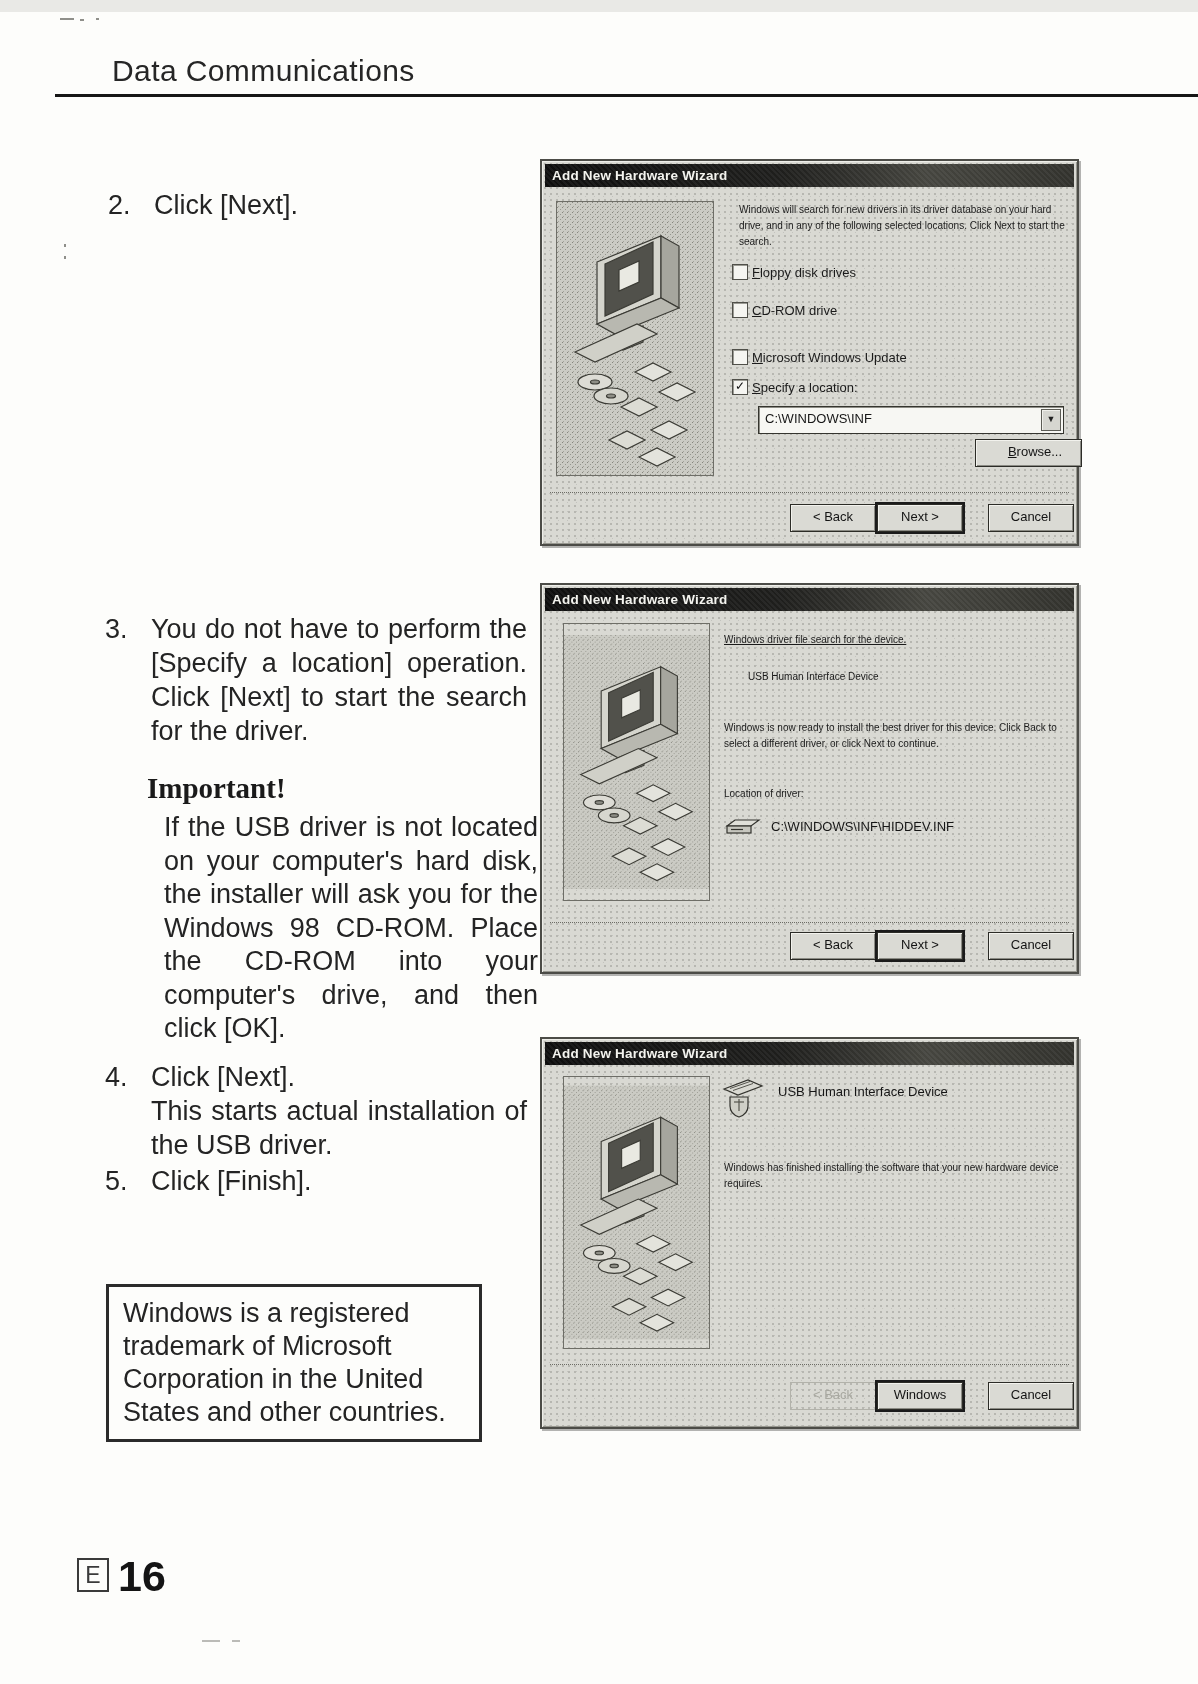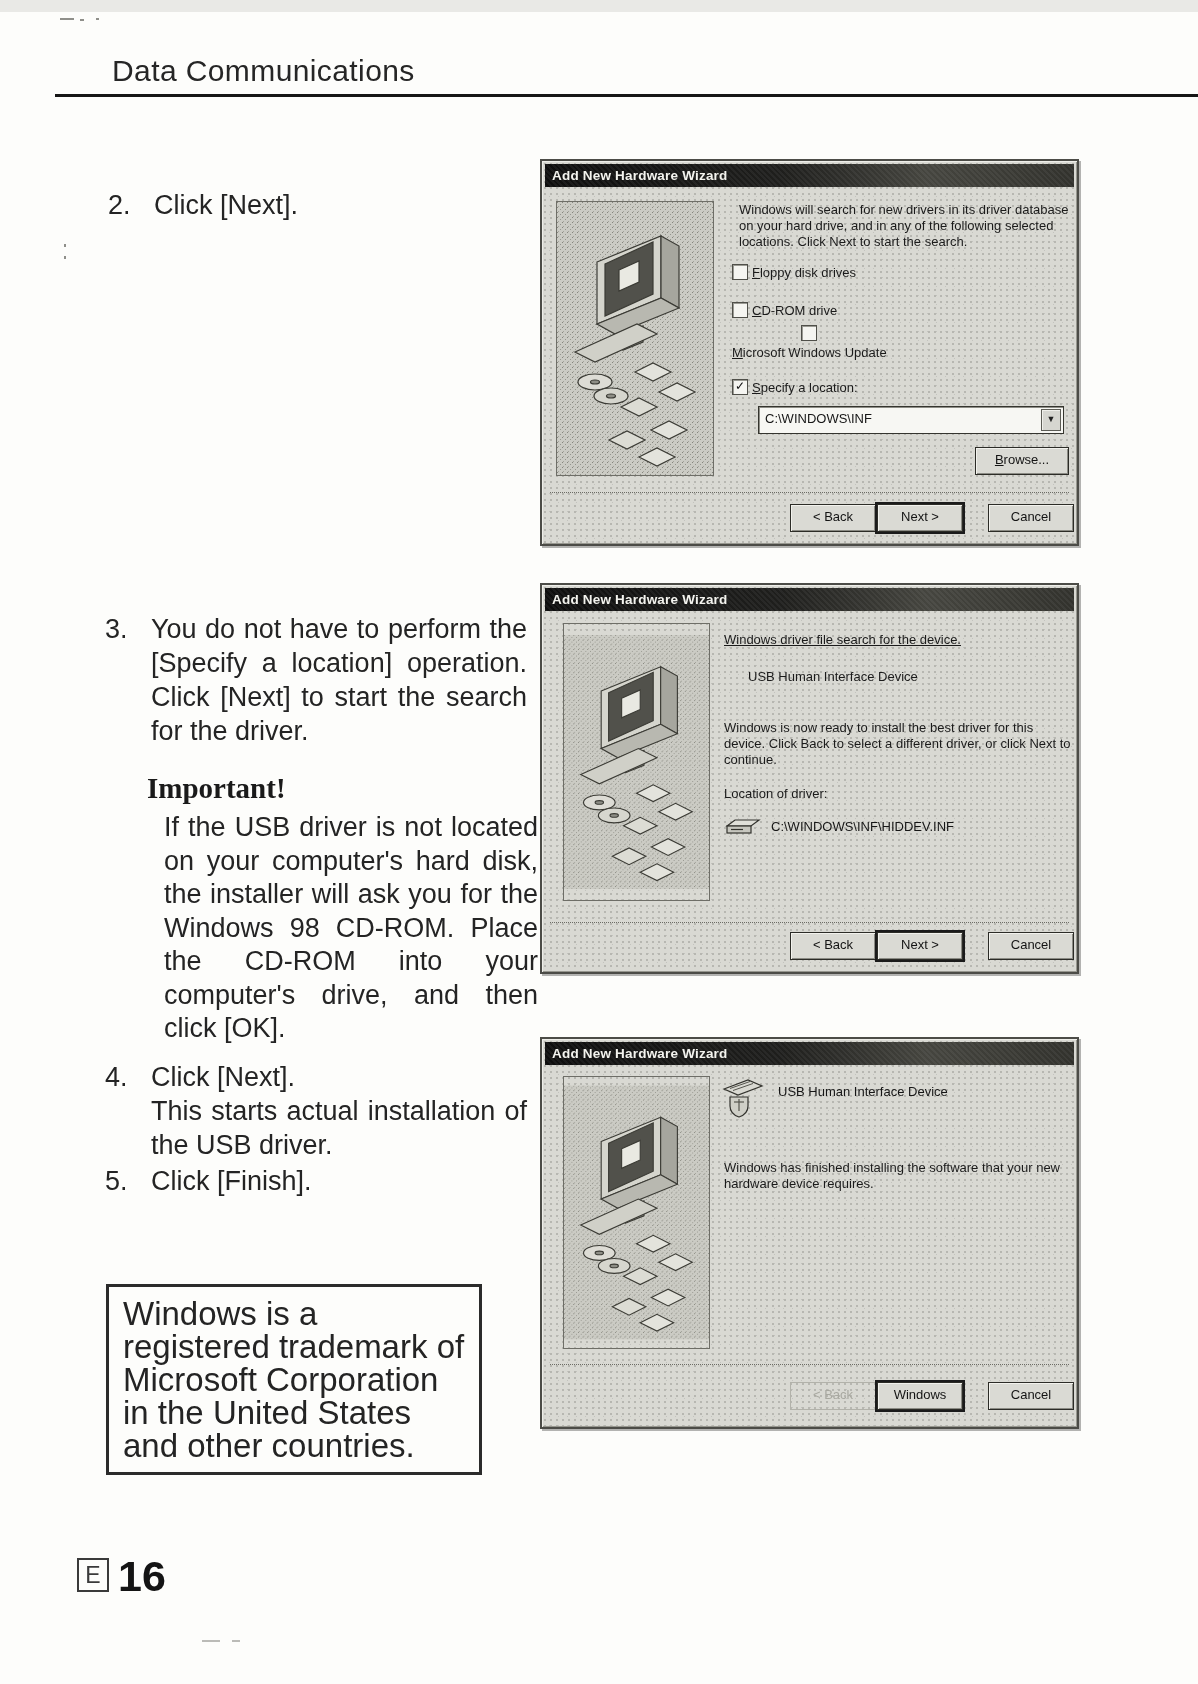--- a/index.html
+++ b/index.html
@@ -10,21 +10,21 @@
   }
   
   .doc-title{position:absolute;left:112px;top:42px;font-size:30px;color:#262626;letter-spacing:.4px;}
   .doc-rule{position:absolute;left:55px;top:82px;width:1143px;height:3px;background:#161616;}
   .step{position:absolute;display:flex;font-size:27px;line-height:34px;color:#242424;}
   .step .num{width:46px;flex:none;}
   .step .txt{width:376px;}
   .just{text-align:justify;}
   .imp-title{position:absolute;left:147px;top:760px;font-family:"Liberation Serif",serif;font-weight:bold;font-size:29px;color:#1a1a1a;}
   .imp-body{position:absolute;left:164px;top:799px;width:374px;font-size:27px;line-height:33.5px;text-align:justify;color:#242424;}
-  .tm-box{position:absolute;left:106px;top:1272px;width:342px;border:3px solid #2b2b2b;padding:10px 14px;font-size:33px;line-height:33px;color:#242424;}
+  .tm-box{position:absolute;left:106px;top:1272px;width:342px;border:3px solid #2b2b2b;padding:10px 14px;font-size:27px;line-height:33px;color:#242424;}
   .footer-e{position:absolute;left:77px;top:1546px;width:28px;height:30px;border:2px solid #3a3a3a;display:flex;align-items:center;justify-content:center;font-size:23px;color:#3a3a3a;}
   .footer-num{position:absolute;left:118px;top:1540px;font-size:43px;font-weight:bold;color:#141414;}
   .page-bottom-line{position:absolute;left:30px;top:1680px;width:1168px;height:2px;background:#2c2c2c;}
   .artifact{position:absolute;background:#8f8f8a;}
   
   .dialog{
     position:absolute;left:540px;width:535px;
     background-color:#d9d9d3;
     background-image:
       radial-gradient(rgba(45,45,40,.20) .8px, transparent .9px),
@@ -37,21 +37,21 @@
   .d2{top:571px;height:387px;}
   .d3{top:1025px;height:388px;}
   .titlebar{
     position:absolute;left:3px;top:3px;right:3px;height:23px;
     background:
       repeating-linear-gradient(45deg, rgba(255,255,255,.05) 0 2px, transparent 2px 4px),
       linear-gradient(90deg,#0e0e0e 0%,#1f1f1d 45%,#45453f 72%,#32322d 100%);
     color:#f3f3ee;font-weight:bold;font-size:13.5px;line-height:23px;padding-left:7px;letter-spacing:.2px;
   }
   .wiz-art{position:absolute;border:1px solid #6e6e67;}
-  .d-text{position:absolute;font-size:13px;line-height:16px;color:#1b1b1b;}
+  .d-text{position:absolute;font-size:10px;line-height:16px;color:#1b1b1b;}
   .cbrow{position:absolute;display:flex;align-items:center;gap:4px;font-size:13px;color:#1b1b1b;}
   .cbbox{width:14px;height:14px;flex:none;background:#f5f5f1;border:1px solid #4f4f49;box-shadow:inset 1px 1px 0 #9a9a93;font-size:12px;line-height:13px;text-align:center;color:#111;}
   .mn{display:inline-block;}
   .mn::first-letter{text-decoration:underline;}
   .combo{position:absolute;background:#f7f7f3;border:1px solid #35352f;box-shadow:inset 1px 1px 0 #8e8e87;}
   .combo .val{font-size:13px;line-height:24px;padding-left:6px;color:#14141 2;color:#161616;white-space:nowrap;overflow:hidden;}
   .combo .drop{position:absolute;right:2px;top:2px;bottom:2px;width:18px;background:#d6d6d0;border:1px solid #5c5c55;box-shadow:inset 1px 1px 0 #f0f0eb;font-size:9px;text-align:center;line-height:19px;color:#222;}
   .btn{
     position:absolute;width:84px;height:26px;background:#dadad4;
     border:1px solid #2c2c27;box-shadow:inset 1px 1px 0 #f2f2ed, inset -1px -1px 0 #8b8b84;
@@ -147,35 +147,35 @@
     <div class="d-text" style="left:197px;top:41px;width:330px;">Windows will search for new drivers in its driver database on your hard drive, and in any of the following selected locations. Click Next to start the search.</div>
 
     <div class="cbrow" style="left:190px;top:103px;">
       <span class="cbbox"></span>
       <span class="mn">Floppy disk drives</span>
     </div>
     <div class="cbrow" style="left:190px;top:141px;">
       <span class="cbbox"></span>
       <span class="mn">CD-ROM drive</span>
     </div>
-    <div class="cbrow" style="left:190px;top:164px;flex-direction:column;">
+    <div class="cbrow" style="left:190px;top:188px;">
       <span class="cbbox"></span>
       <span class="mn">Microsoft Windows Update</span>
     </div>
     <div class="cbrow" style="left:190px;top:218px;">
       <span class="cbbox">✓</span>
       <span class="mn">Specify a location:</span>
     </div>
 
     <div class="combo" style="left:216px;top:245px;width:304px;height:26px;">
       <div class="val">C:\WINDOWS\INF</div>
       <div class="drop">▼</div>
     </div>
 
-    <div class="btn mn" style="left:433px;top:286px;width:92px;">Browse...</div>
+    <div class="btn mn" style="left:433px;top:278px;width:92px;padding-left:13px;">Browse...</div>
 
     <div class="sep" style="top:331px;"></div>
     <div class="btn" style="left:248px;top:343px;">&lt; Back</div>
     <div class="btn default" style="left:335px;top:343px;">Next &gt;</div>
     <div class="btn" style="left:446px;top:343px;">Cancel</div>
   </div>
 
   <div class="dialog d2">
     <div class="titlebar">Add New Hardware Wizard</div>
 

